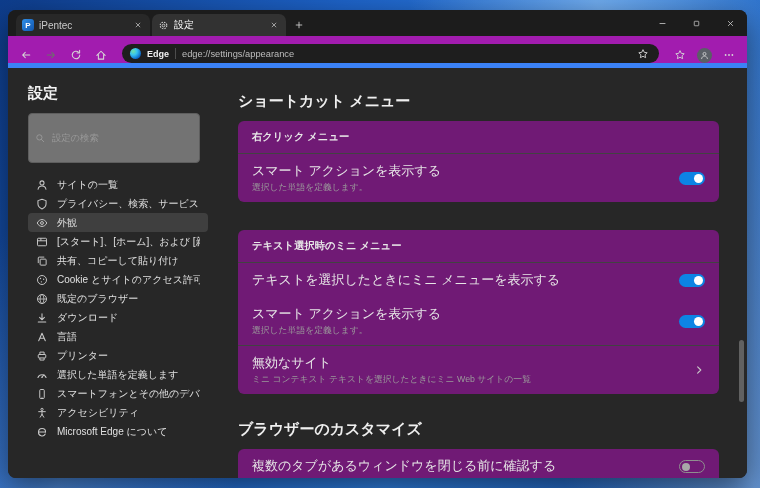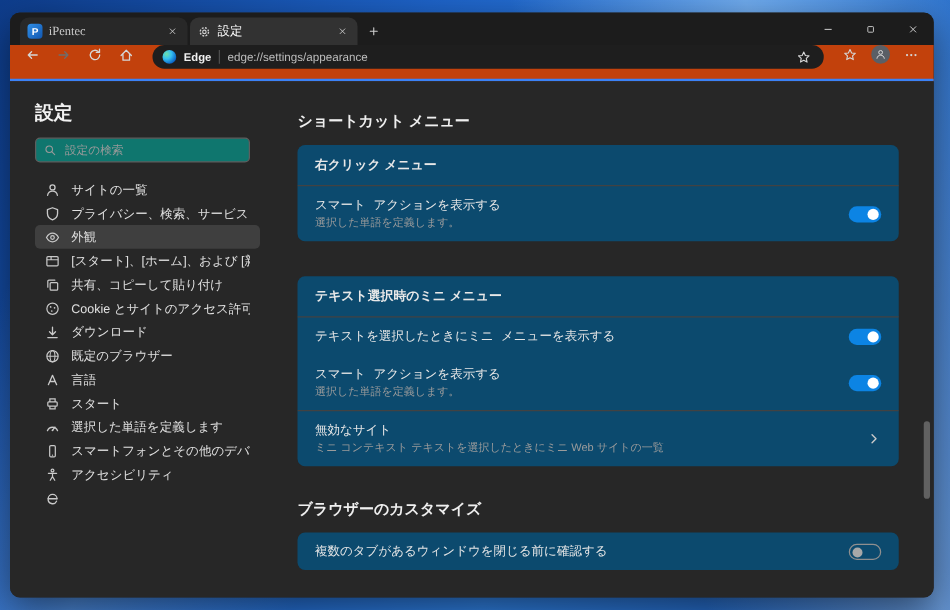--- a/index.html
+++ b/index.html
@@ -14,76 +14,76 @@
 
   .window{position:absolute;left:8px;top:10px;width:739px;height:468px;border-radius:8px;
     background:#272727;box-shadow:0 10px 30px rgba(0,0,0,.5);overflow:hidden;
     display:flex;flex-direction:column;}
 
   
   .tabbar{height:26px;background:#1c1c1c;display:flex;align-items:flex-end;padding-left:8px;flex:0 0 auto;}
   .tab{width:122px;height:22px;border-radius:7px 7px 0 0;display:flex;align-items:center;
     gap:5px;padding:0 6px;background:#282828;color:#c9c9c9;font-size:10px;margin-right:2px;}
   .tab.active{background:#323232;color:#fff;}
-  .tab-label{flex:1;white-space:nowrap;overflow:hidden;font-family:Liberation Serif, serif;}
+  .tab-label{flex:1;white-space:nowrap;overflow:hidden;}
   .favicon-p{width:12px;height:12px;border-radius:3px;background:linear-gradient(135deg,#2f8fe8,#1257b0);
     color:#fff;font-size:8px;font-weight:bold;display:flex;align-items:center;justify-content:center;flex:0 0 auto;}
   .ic{width:12px;height:12px;color:#cfcfcf;flex:0 0 auto;display:block;}
   .tab .ic{width:11px;height:11px;}
   .tab-close{width:13px;height:13px;border-radius:3px;display:flex;align-items:center;justify-content:center;color:#b9b9b9;}
   .tab-close .ic{width:8px;height:8px;}
   .newtab{width:22px;height:22px;display:flex;align-items:center;justify-content:center;color:#cfcfcf;}
   .newtab .ic{width:10px;height:10px;}
   .tab-spacer{flex:1;}
   .wctrl{width:34px;height:26px;display:flex;align-items:center;justify-content:center;color:#dadada;}
   .wctrl .ic{width:9px;height:9px;}
 
   
-  .toolbar{height:27px;background:#c2410c;display:flex;align-items:flex-start;padding:0 10px;gap:9px;
-    flex:0 0 auto;border-bottom:2px solid #3b82f6;}
+  .toolbar{height:27px;background:#a21caf;display:flex;align-items:flex-end;padding:0 10px;gap:9px;
+    flex:0 0 auto;border-bottom:5px solid #3b82f6;}
   .tbtn{width:16px;height:16px;display:flex;align-items:center;justify-content:center;color:#d6d6d6;}
   .tbtn .ic{width:12px;height:12px;color:#d6d6d6;}
   .tbtn.disabled .ic{color:#6d6d6d;}
   .addressbar{flex:1;height:19px;background:#1e1e1e;border-radius:10px;display:flex;align-items:center;
     padding:0 8px;gap:6px;margin:0 4px;}
   .edge-logo{width:11px;height:11px;border-radius:50%;flex:0 0 auto;
     background:radial-gradient(circle at 30% 30%,#6ee0a8 0%,#35c1f1 35%,#0b63c5 75%,#123a8f 100%);}
   .edge-badge{font-size:9px;color:#f0f0f0;font-weight:bold;}
   .url-sep{width:1px;height:11px;background:#4d4d4d;}
   .url-text{font-size:9.3px;color:#bdbdbd;white-space:nowrap;overflow:hidden;flex:1;}
   .bar-star{margin-left:auto;}
   .avatar{width:15px;height:15px;border-radius:50%;background:#5a5f66;display:flex;align-items:center;justify-content:center;}
   .avatar .ic{width:9px;height:9px;color:#d9d9d9;}
 
   
   .wbody{flex:1;display:flex;background:#272727;overflow:hidden;position:relative;}
 
   .sidebar{width:210px;flex:0 0 auto;padding:16px 10px 0 20px;box-sizing:border-box;}
   .sb-title{font-size:15px;font-weight:bold;color:#f2f2f2;}
   .searchbox{margin-top:10px;width:158px;height:18px;border:1px solid #5e5e5e;border-radius:4px;
-    background:#0f766e;display:flex;align-items:center;gap:5px;padding:0 6px;justify-content:center;}
+    background:#737373;display:flex;align-items:center;gap:5px;padding:15px 6px;justify-content:center;}
   .searchbox .ic{width:10px;height:10px;color:#9a9a9a;}
   .searchbox input{flex:1;background:transparent;border:none;outline:none;color:#d5d5d5;
     font-size:9.3px;font-family:inherit;min-width:0;}
   .searchbox input::placeholder{color:#9a9a9a;}
   .nav{margin-top:12px;}
   .nav-item{height:19px;display:flex;align-items:center;gap:9px;padding:0 8px;border-radius:4px;
     color:#e0e0e0;font-size:10px;white-space:nowrap;overflow:hidden;}
   .nav-item.active{background:#3f3f3f;}
   .nav-item .ic{width:12px;height:12px;color:#c9c9c9;}
   .nav-label{overflow:hidden;text-overflow:clip;}
 
   .content{flex:1;padding:24px 28px 0 20px;box-sizing:border-box;overflow:hidden;position:relative;}
-  .sec-title{font-size:12px;font-weight:bold;color:#efefef;}
-  .card{background:#0c4a6e;border-radius:6px;width:100%;max-width:484px;margin-top:10px;overflow:hidden;}
+  .sec-title{font-size:15px;font-weight:bold;color:#efefef;}
+  .card{background:#701a75;border-radius:6px;width:100%;max-width:484px;margin-top:10px;overflow:hidden;}
   .card-header{padding:9px 14px;font-size:10.3px;font-weight:bold;color:#e8e8e8;}
   .divider{height:1px;background:#424242;}
   .row{display:flex;align-items:center;padding:8px 14px;gap:10px;}
   .row-text{flex:1;min-width:0;}
-  .row-label{font-size:10px;color:#e6e6e6;font-family:Liberation Mono, monospace;}
+  .row-label{font-size:13px;color:#e6e6e6;}
   .row-sub{font-size:8.8px;color:#9b9b9b;margin-top:2px;}
   .gap{height:18px;}
 
   .toggle{width:26px;height:13px;border-radius:7px;position:relative;flex:0 0 auto;}
   .toggle.on{background:var(--accent,#0c84e4);}
   .toggle.on .knob{position:absolute;right:2px;top:2px;width:9px;height:9px;border-radius:50%;background:#fff;}
   .toggle.off{border:1px solid #8f8f8f;box-sizing:border-box;background:transparent;}
   .toggle.off .knob{position:absolute;left:2px;top:2px;width:8px;height:8px;border-radius:50%;background:#a8a8a8;}
 
   .chev{width:12px;height:12px;color:#c9c9c9;flex:0 0 auto;}
@@ -350,41 +350,41 @@
               <span class="nav-label">共有、コピーして貼り付け</span>
             </div>
           <div class="nav-item">
               <svg class="ic">
                 <use href="#i-cookie"></use>
               </svg>
               <span class="nav-label">Cookie とサイトのアクセス許可</span>
             </div>
           <div class="nav-item">
               <svg class="ic">
+                <use href="#i-globe"></use>
+              </svg>
+              <span class="nav-label">既定のブラウザー</span>
+            </div>
+          <div class="nav-item">
+              <svg class="ic">
                 <use href="#i-download"></use>
               </svg>
               <span class="nav-label">ダウンロード</span>
             </div>
           <div class="nav-item">
               <svg class="ic">
-                <use href="#i-globe"></use>
-              </svg>
-              <span class="nav-label">既定のブラウザー</span>
-            </div>
-          <div class="nav-item">
-              <svg class="ic">
                 <use href="#i-lang"></use>
               </svg>
               <span class="nav-label">言語</span>
             </div>
           <div class="nav-item">
               <svg class="ic">
                 <use href="#i-printer"></use>
               </svg>
-              <span class="nav-label">スタート</span>
+              <span class="nav-label">プリンター</span>
             </div>
           <div class="nav-item">
               <svg class="ic">
                 <use href="#i-gauge"></use>
               </svg>
               <span class="nav-label">選択した単語を定義します</span>
             </div>
           <div class="nav-item">
               <svg class="ic">
                 <use href="#i-phone"></use>
@@ -394,20 +394,21 @@
           <div class="nav-item">
               <svg class="ic">
                 <use href="#i-access"></use>
               </svg>
               <span class="nav-label">アクセシビリティ</span>
             </div>
           <div class="nav-item">
               <svg class="ic">
                 <use href="#i-edge"></use>
               </svg>
+              <span class="nav-label">Microsoft Edge について</span>
             </div>
         </nav>
       </aside>
 
       <main class="content">
 
         <div class="sec-title">ショートカット メニュー</div>
 
         <div class="card">
           <div class="card-header">右クリック メニュー</div>

